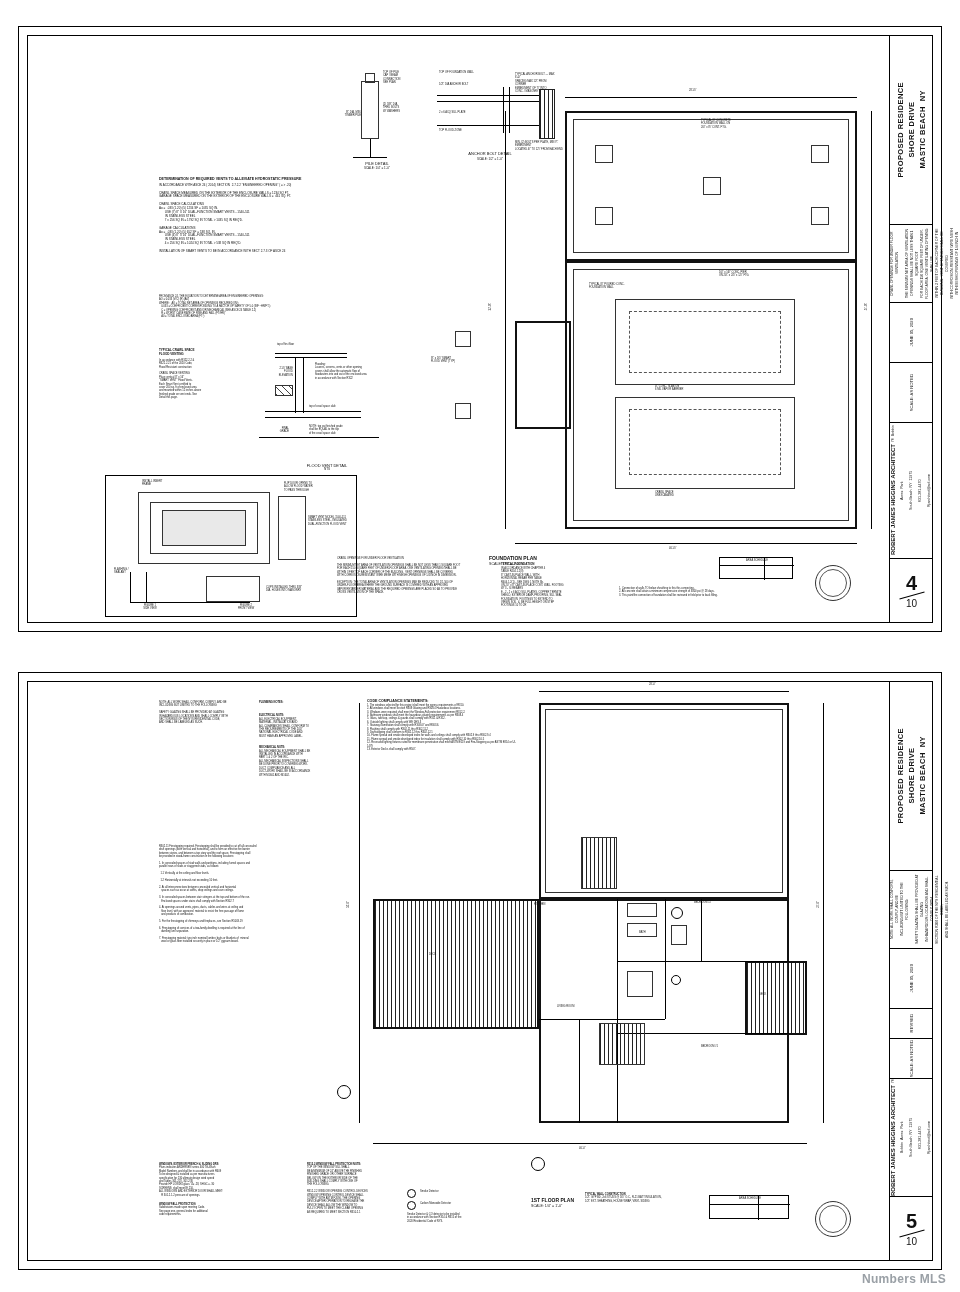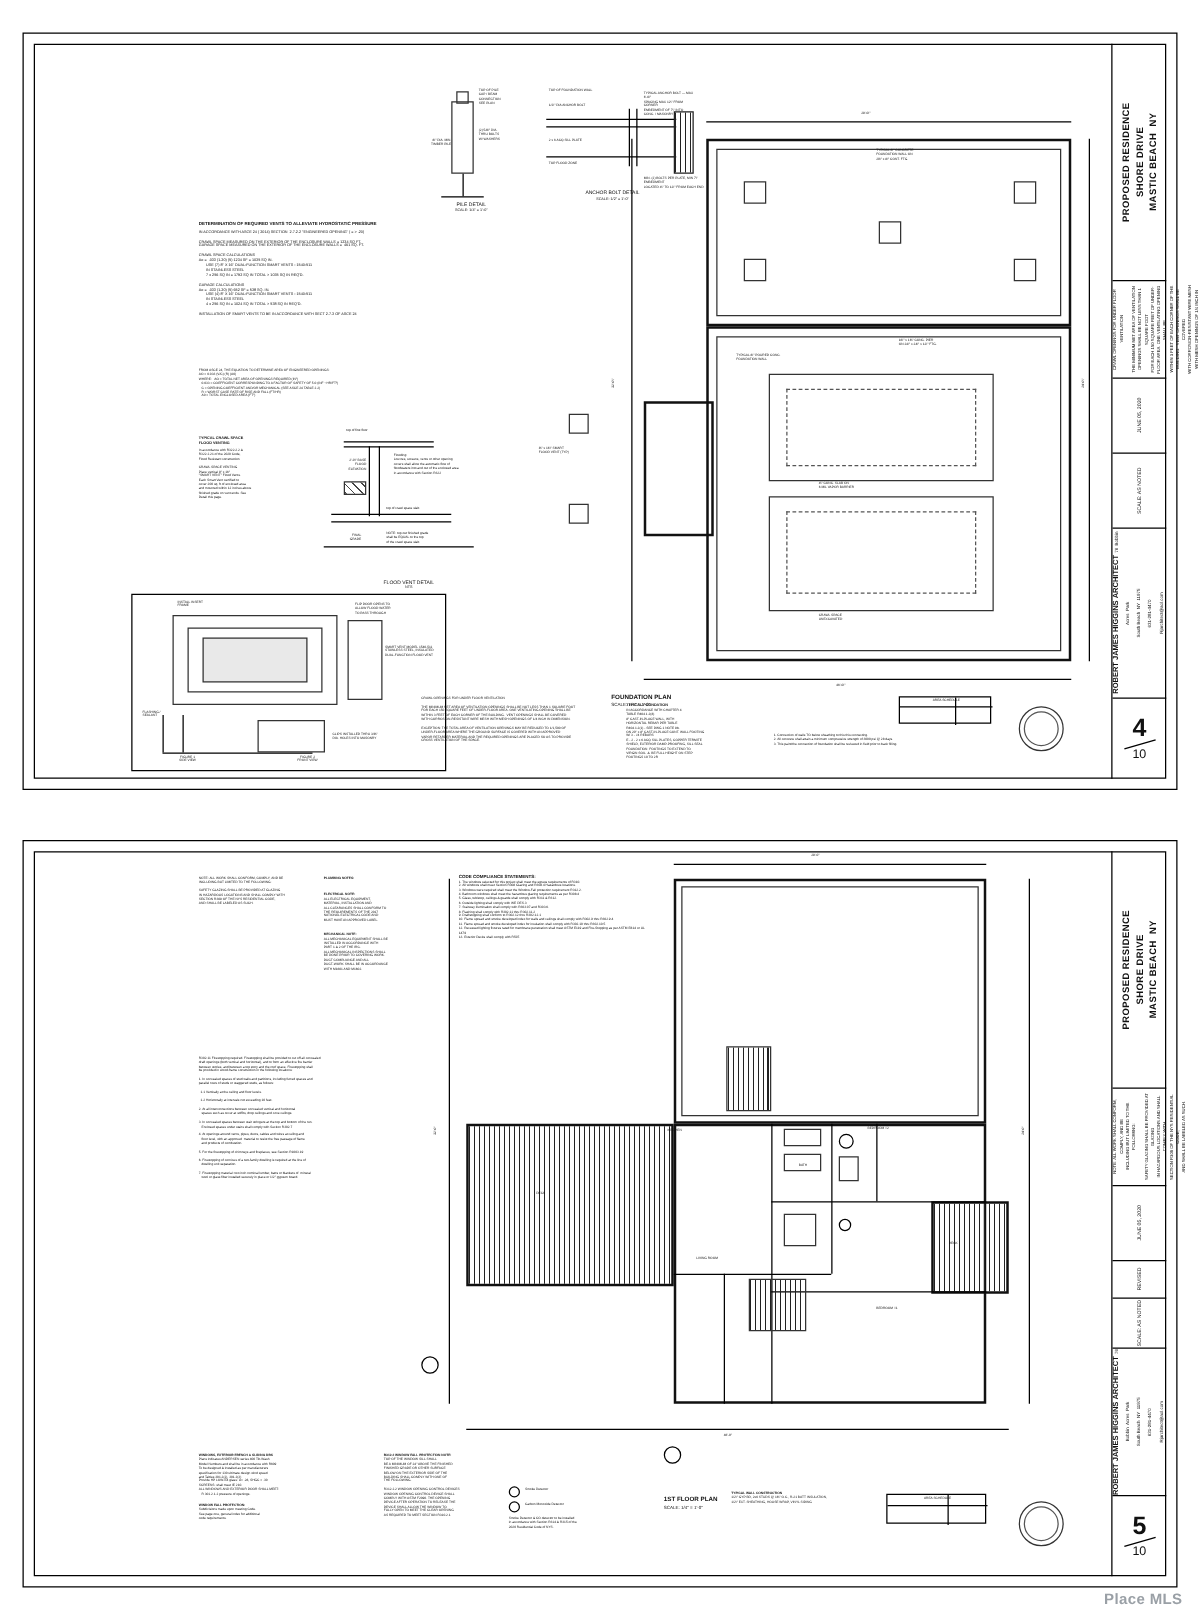--- a/index.html
+++ b/index.html
@@ -529,14 +529,14 @@
     </div>
     <div class="tb-sheet">
       <div class="sheet-num">5</div>
       <div class="sheet-rule"></div>
       <div class="sheet-tot">10</div>
     </div>
   </div>
 </div>
 
 <div class="watermark">
-  <span>Place MLS</span>
+  <span>Numbers MLS</span>
 </div>
 
 </body></html>

